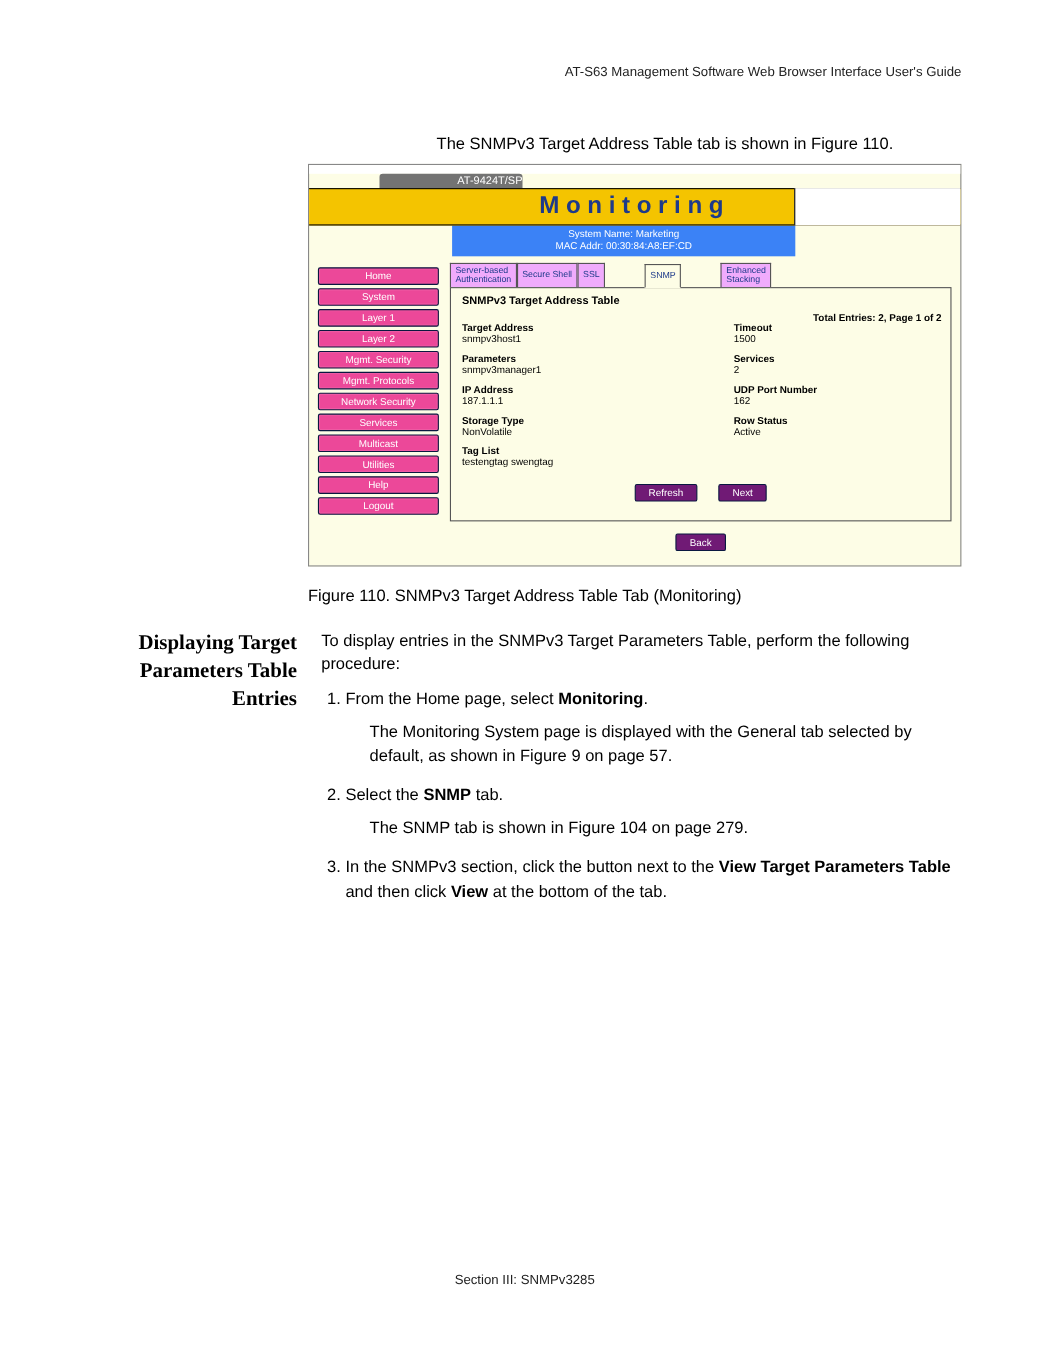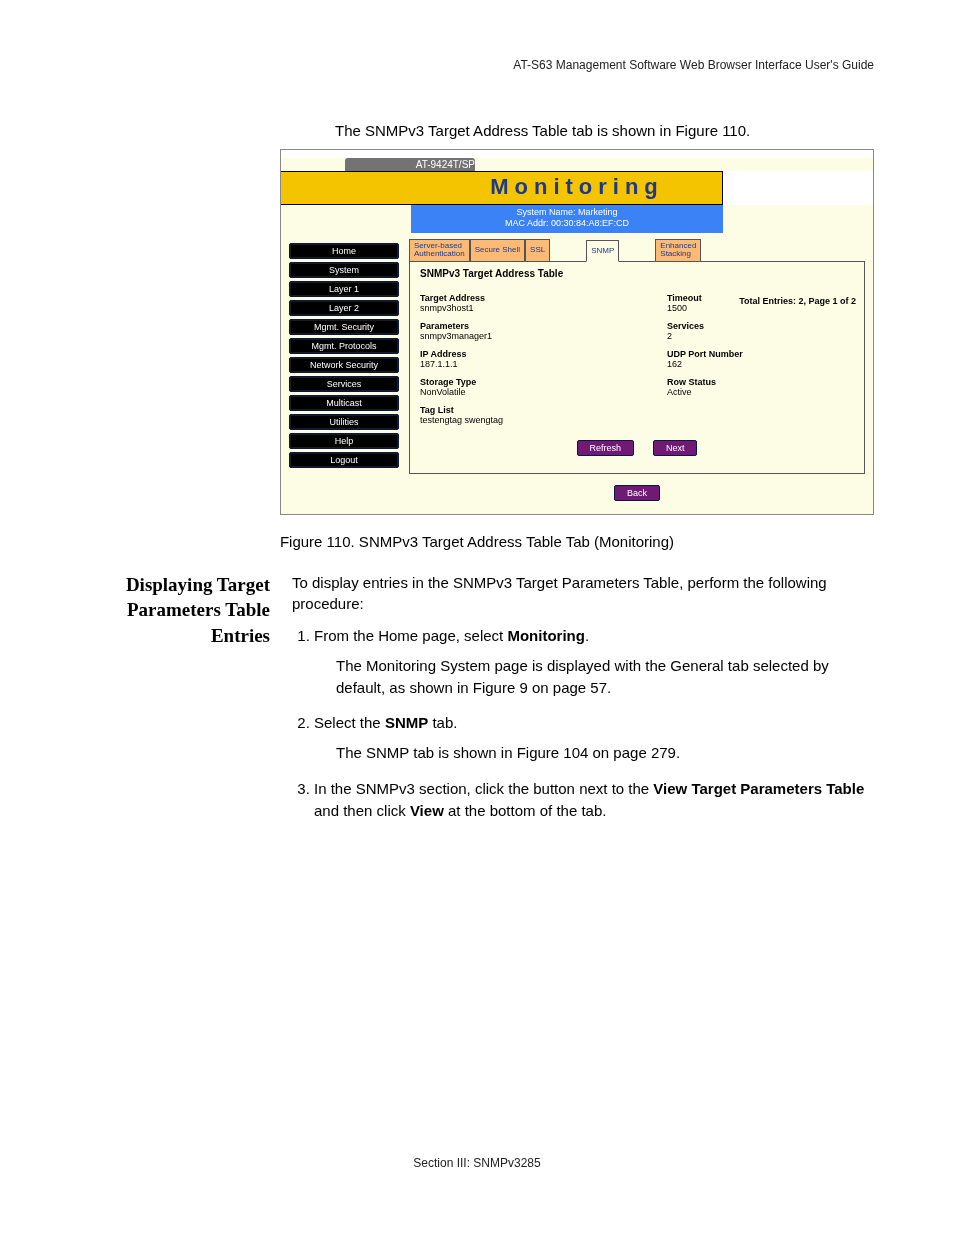--- a/index.html
+++ b/index.html
@@ -19,20 +19,21 @@
   .doc-header {
     text-align: right;
     font-size: 12px;
     color: #222;
     margin-bottom: 50px;
   }
   .intro {
     font-size: 15px;
     margin-left: 255px;
     margin-bottom: 10px;
+    text-align: center;
   }
 
   
   .shot {
     margin-left: 200px;
     margin-right: 0;
     width: 592px;
     border: 1px solid #888;
     background: #fdfde6;
     font-size: 10px;
@@ -87,42 +88,42 @@
     display: flex;
     padding: 6px 8px 10px 8px;
     gap: 10px;
   }
   .navcol {
     width: 110px;
     flex: none;
     padding-top: 4px;
   }
   .navbtn {
-    background: #000000;
+    background: #ec4899;
     color: #fff;
     font-size: 9px;
     text-align: center;
     border: 1px solid #0a1840;
     border-radius: 2px;
     padding: 2px 0;
     margin-bottom: 3px;
     box-shadow: inset 0 0 0 1px rgba(255,255,255,0.1);
   }
   .maincol {
     flex: 1;
   }
   .tabrow {
     display: flex;
     gap: 0;
     align-items: flex-end;
   }
   .tab {
     border: 1px solid #555;
     border-bottom: none;
-    background: #fdba74;
+    background: #f0abfc;
     font-size: 8px;
     padding: 2px 4px;
     height: 22px;
     box-sizing: border-box;
     display: flex;
     align-items: center;
     color: #1d3a8a;
     white-space: pre-line;
     line-height: 1.0;
   }
@@ -142,21 +143,21 @@
     position: relative;
   }
   .panel-title {
     font-weight: bold;
     font-size: 10px;
     margin-bottom: 2px;
   }
   .entries {
     position: absolute;
     right: 8px;
-    top: 34px;
+    top: 22px;
     font-size: 9px;
     font-weight: bold;
   }
   .fields {
     display: flex;
     gap: 60px;
     margin-top: 14px;
   }
   .fcol { flex: 1; }
   .fld { margin-bottom: 8px; }

